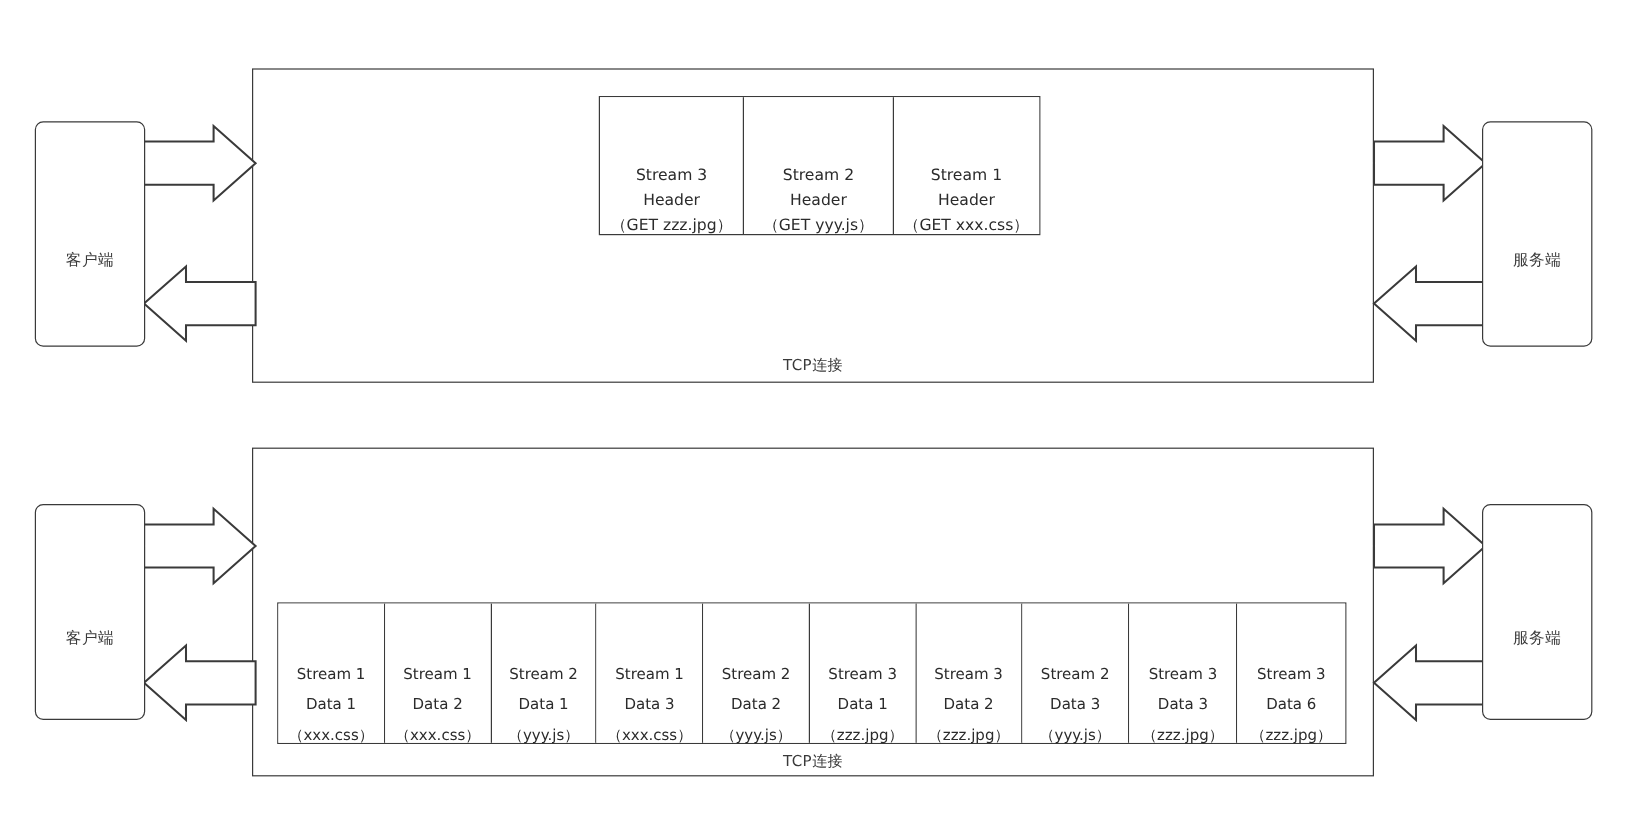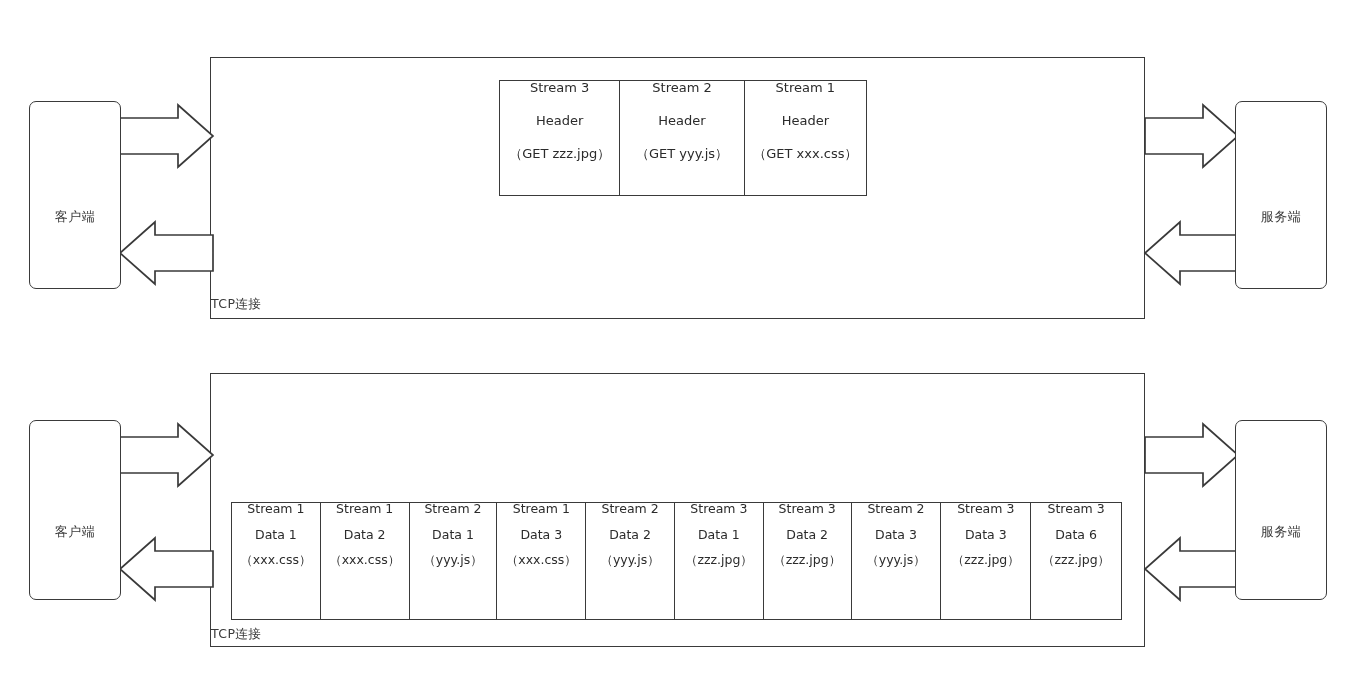--- a/index.html
+++ b/index.html
@@ -42,57 +42,57 @@
   .conn {
     position: absolute;
     border: 1.8px solid #3a3a3a;
     background: #ffffff;
     box-sizing: border-box;
     z-index: 1;
   }
   .conn-label {
     position: absolute;
     width: 100%;
-    text-align: left;
+    text-align: center;
     font-size: 12.5px;
     color: #3a3a3a;
     letter-spacing: 0.4px;
   }
 
   
   .frame-strip {
     position: absolute;
     display: flex;
     border: 1.6px solid #3a3a3a;
     box-sizing: border-box;
     background: #ffffff;
     z-index: 3;
   }
   .frame {
     box-sizing: border-box;
     border-right: 1.6px solid #3a3a3a;
     display: flex;
     flex-direction: column;
     align-items: center;
-    justify-content: flex-start;
+    justify-content: flex-end;
     text-align: center;
     background: #ffffff;
   }
   .frame:last-child { border-right: none; }
   .frame .ln {
     font-size: 12.5px;
     line-height: 1.0;
     color: #2b2b2b;
     padding: 0 3px;
   }
   .frame .ln + .ln { margin-top: 13px; }
 
   
   #header-strip .frame .ln { font-size: 13px; }
-  #header-strip .frame .ln + .ln { margin-top: 20px; }
+  #header-strip .frame .ln + .ln { margin-top: 8px; }
 
   
   .arrow {
     position: absolute;
     z-index: 2;
   }
   .arrow svg { display: block; overflow: visible; }
   .arrow svg polygon {
     fill: #ffffff;
     stroke: #3a3a3a;

